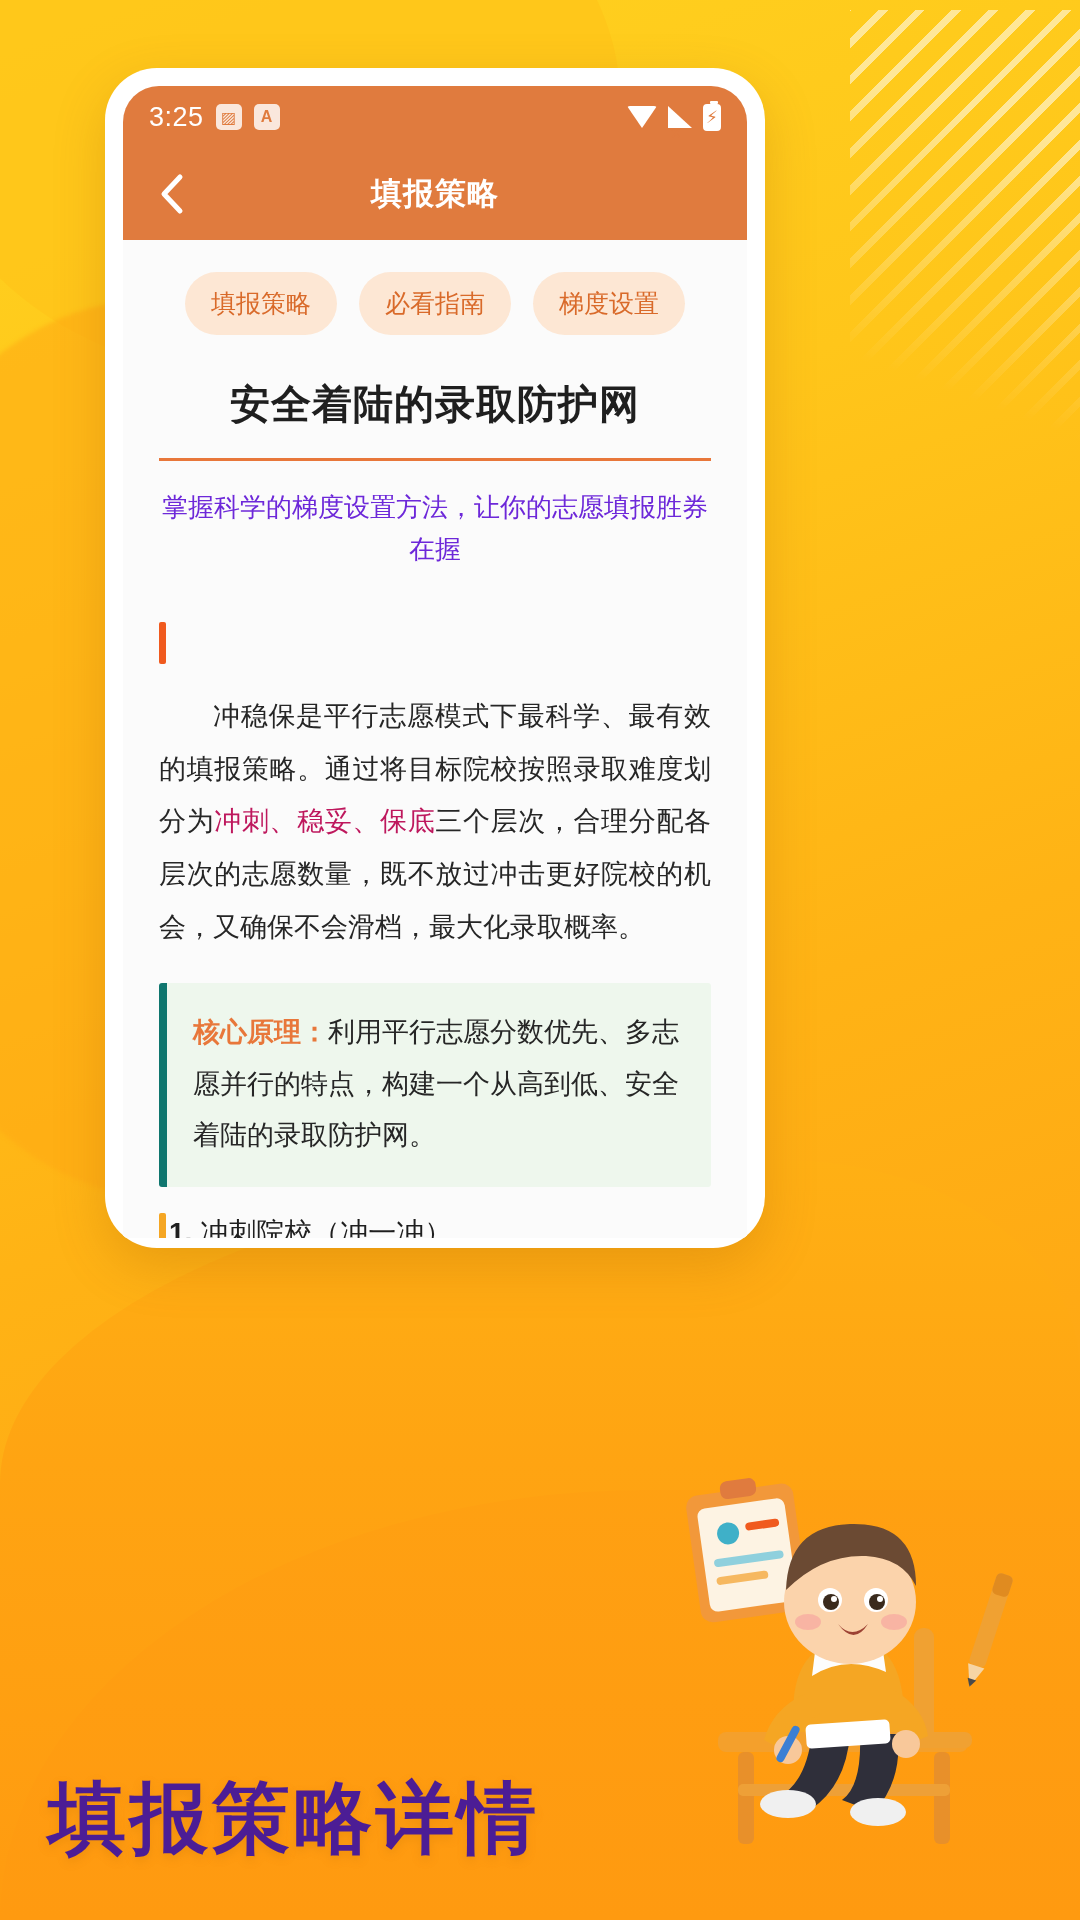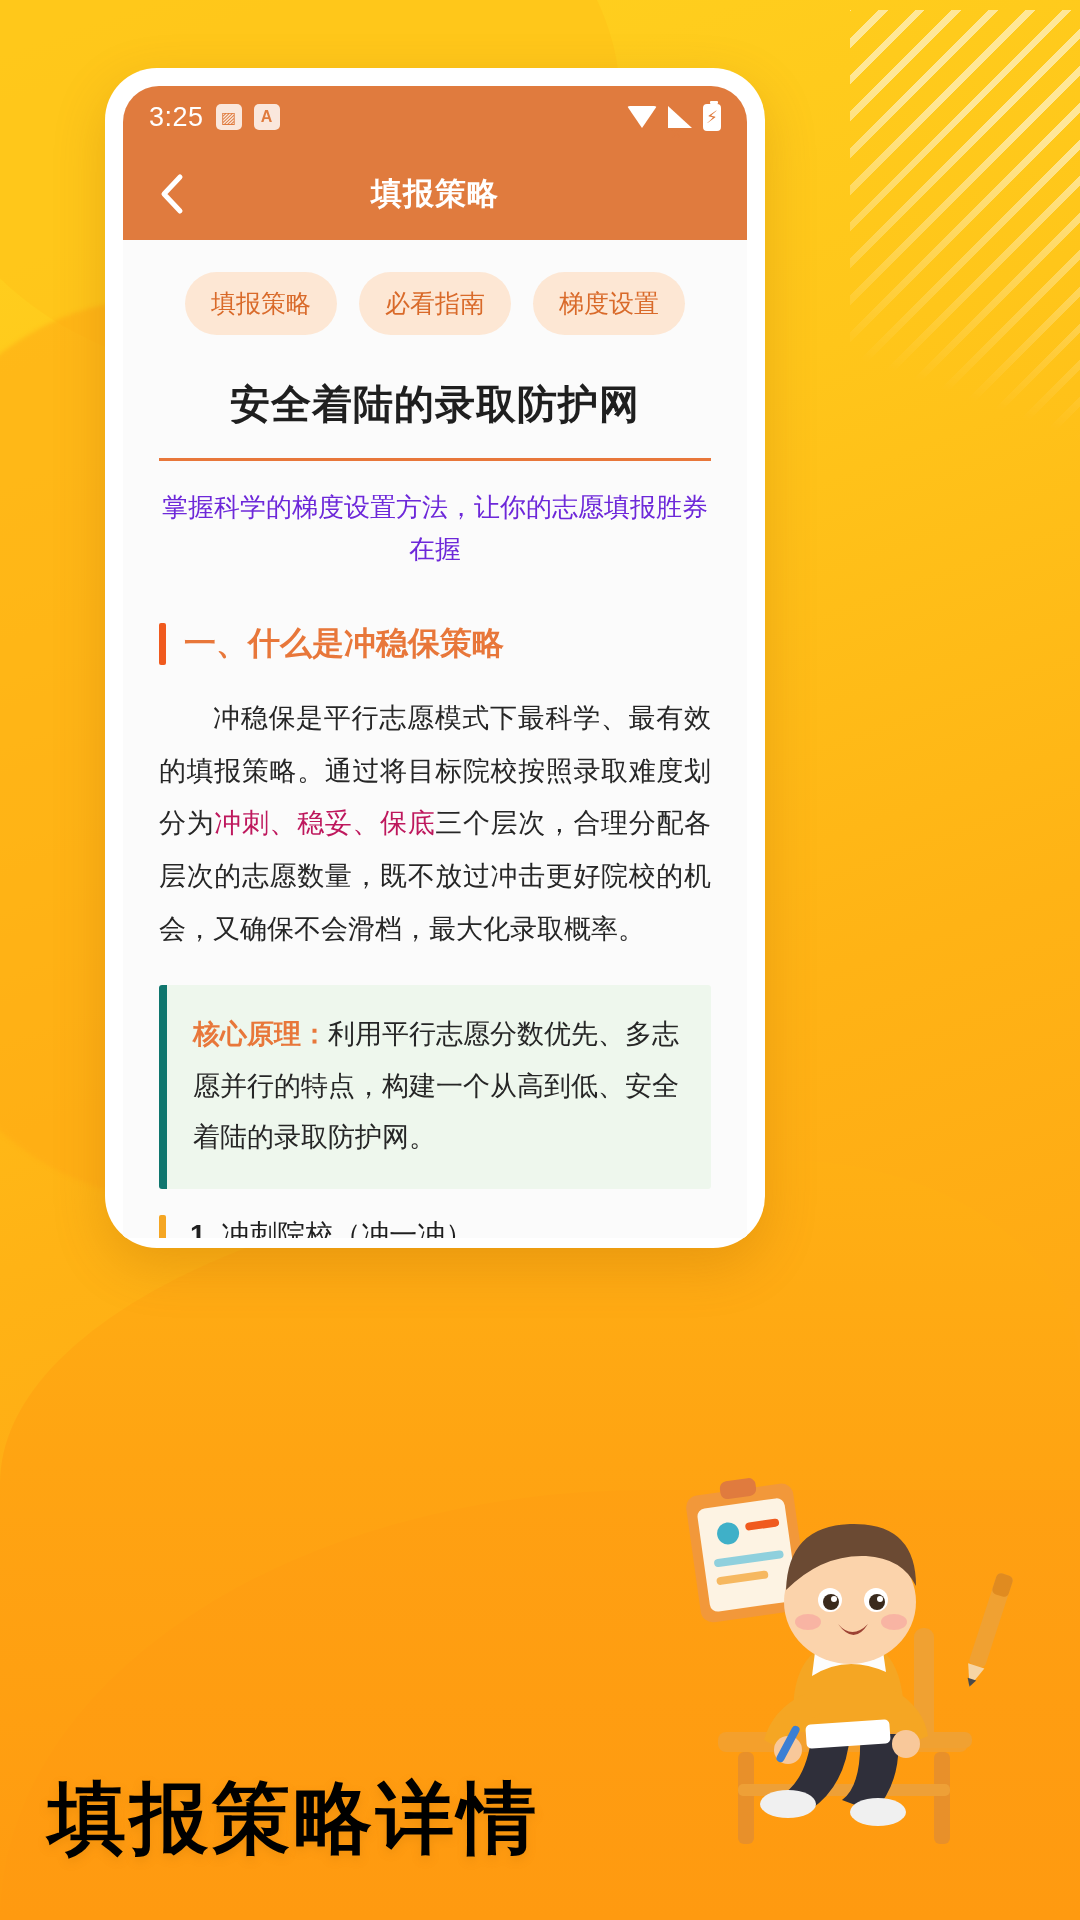--- a/index.html
+++ b/index.html
@@ -175,31 +175,31 @@
     margin: 30px 0 26px 0;
     background: #eef7ed;
     border-left: 8px solid #0f766e;
     padding: 24px 26px 26px 26px;
     border-radius: 3px;
   }
   .callout-text { font-size: 27px; line-height: 1.9; color: #262626; }
   .callout-label { color: #e8773a; font-weight: 700; }
 
   .list-item {
-    display: flex; align-items: center; gap: 24px;
+    display: flex; align-items: center; gap: 3px;
     margin-top: 26px;
   }
   .list-bar { width: 7px; height: 40px; background: #f5a623; border-radius: 2px; }
   .list-text { font-size: 28px; color: #1f1f1f; font-weight: 500; }
   .list-text b { font-weight: 700; }
 
   
   .banner {
     position: absolute; left: 48px; bottom: 48px;
-    font-size: 78px; font-weight: 800; color: #000000;
+    font-size: 78px; font-weight: 800; color: #4c1d95;
     letter-spacing: 4px;
     text-shadow: 0 4px 10px rgba(190,110,0,0.25);
   }
 
   
   .mascot { position: absolute; right: 52px; bottom: 68px; width: 430px; height: 420px; }
 </style>
 </head>
 <body>
 
@@ -244,21 +244,20 @@
         <div class="chip">梯度设置</div>
       </div>
 
       <div class="article">
         <div class="article-title">安全着陆的录取防护网</div>
         <div class="divider"></div>
         <div class="subtitle">掌握科学的梯度设置方法，让你的志愿填报胜券在握</div>
 
         <div class="section-head">
           <span class="section-bar"></span>
-          <span class="section-title">一、什么是冲稳保策略</span>
         </div>
 
         <p class="para"><span>冲稳保是平行志愿模式下最科学、最有效的填报策略。通过将目标院校按照录取难度划分为</span><span class="hl">冲刺、稳妥、保底</span><span>三个层次，合理分配各层次的志愿数量，既不放过冲击更好院校的机会，又确保不会滑档，最大化录取概率。</span></p>
 
         <div class="callout">
           <div class="callout-text"><span class="callout-label">核心原理：</span><span>利用平行志愿分数优先、多志愿并行的特点，构建一个从高到低、安全着陆的录取防护网。</span></div>
         </div>
 
         <div class="list-item">
           <span class="list-bar"></span>

